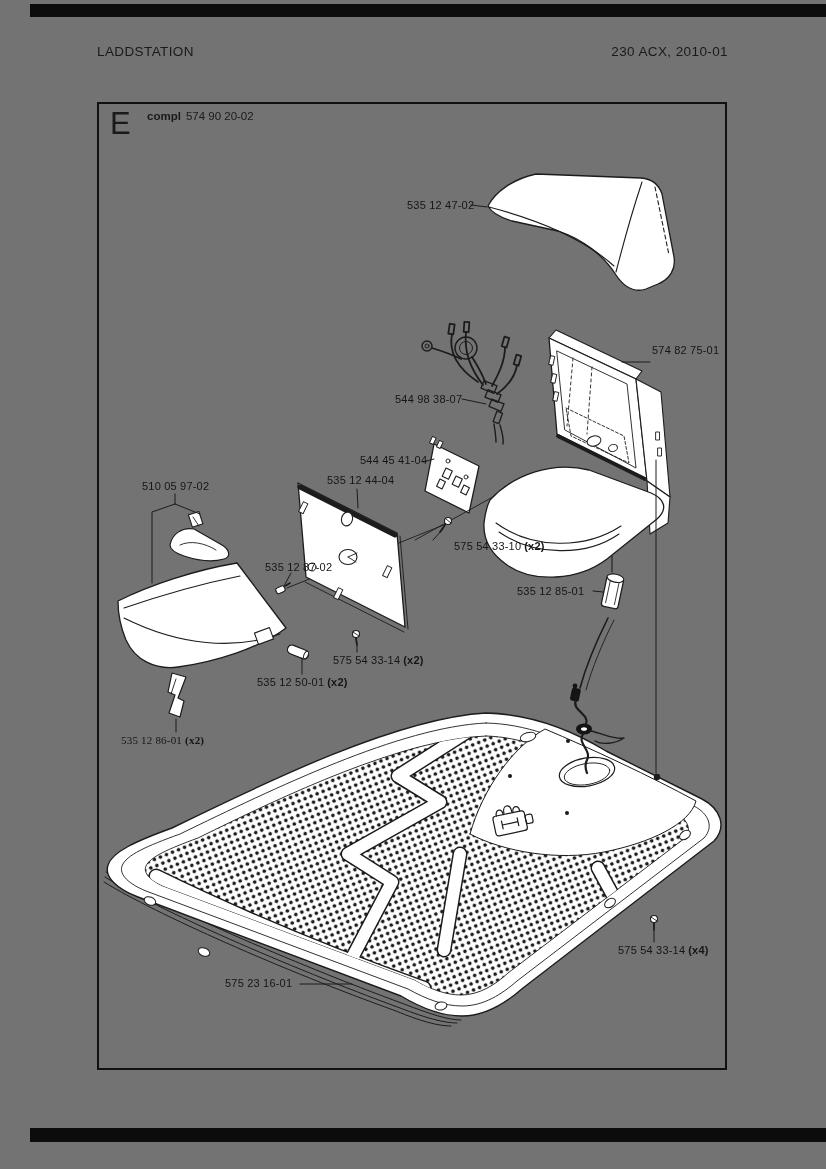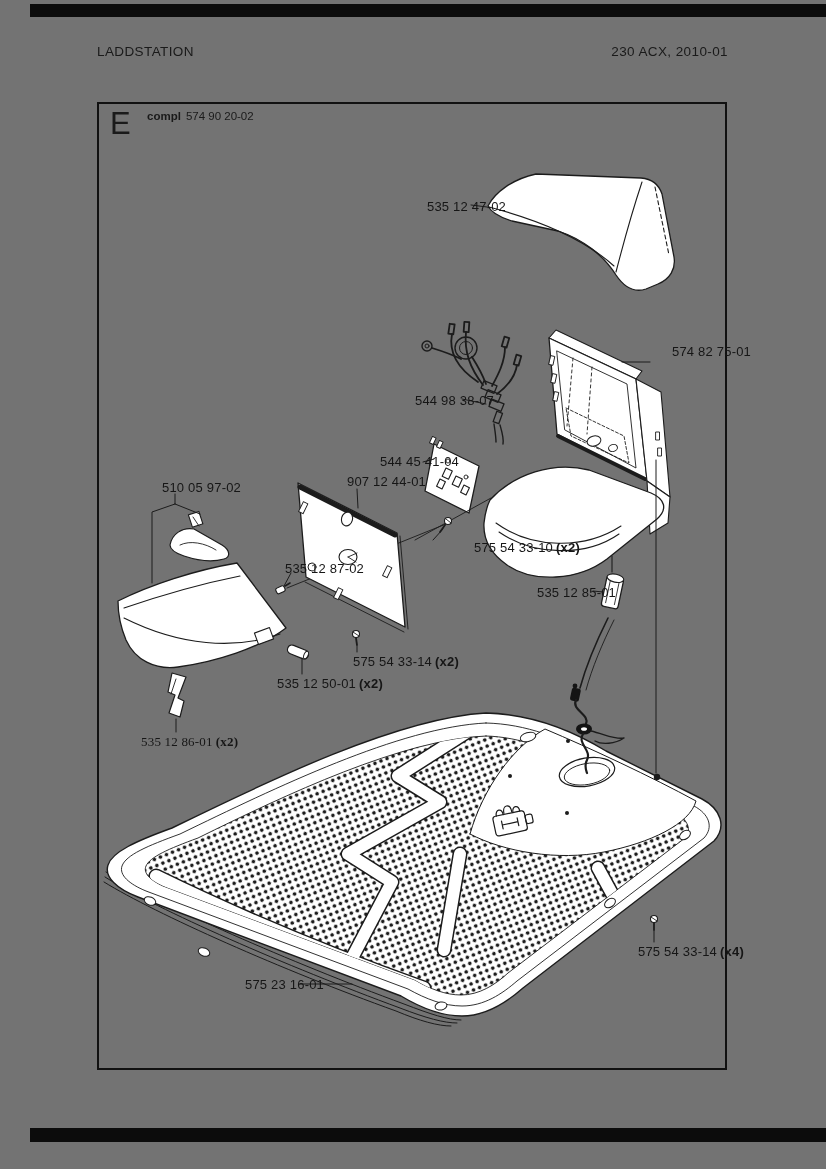--- a/index.html
+++ b/index.html
@@ -8,21 +8,21 @@
   .scanbar{position:absolute;left:30px;width:796px;background:#0c0c0c;}
   #scanbar-top{top:4px;height:13px;}
   #scanbar-bottom{top:1128px;height:14px;}
   #hdr-left{position:absolute;left:97px;top:44px;font-size:13.5px;letter-spacing:.4px;}
   #hdr-right{position:absolute;right:98px;top:44px;font-size:13.5px;letter-spacing:.4px;}
   #frame{position:absolute;left:97px;top:102px;width:626px;height:964px;border:2px solid #111;}
   #e-letter{position:absolute;left:110px;top:106px;font-size:31px;font-weight:400;}
   #compl{position:absolute;left:147px;top:110px;font-size:11.5px;}
   #compl b{margin-right:5px;}
   svg{position:absolute;left:0;top:0;}
-  .lbl{position:absolute;font-size:13px;letter-spacing:.2px;white-space:nowrap;color:#161616;margin-left:20px;}
+  .lbl{position:absolute;font-size:11px;letter-spacing:.2px;white-space:nowrap;color:#161616;}
   .lbl b{margin-left:3px;}
   .p1{left:407px;top:199px;}  .p2{left:652px;top:344px;text-align:center;}
   .p3{left:395px;top:393px;}  .p4{left:360px;top:454px;}
   .p5{left:327px;top:474px;}  .p6{left:142px;top:480px;text-align:center;}
   .p7{left:410px;top:540px;padding-left:44px;}  .p8{left:233px;top:561px;padding-left:32px;}
   .p9{left:517px;top:585px;}  .p10{left:333px;top:654px;}
   .p11{left:257px;top:676px;} .p12{left:121px;top:734px;font-family:Liberation Serif, serif;}
   .p13{left:618px;top:944px;} .p14{left:225px;top:977px;}
 </style>
 </head>
@@ -259,21 +259,21 @@
       <path d="M 176,719 L 176,732"></path>
       <path d="M 654,931 L 654,942"></path>
       <path d="M 300,984 L 352,984"></path>
     </g>
   </svg>
 
   <div class="lbl p1"><span>535 12 47-02</span><b></b></div>
   <div class="lbl p2"><span>574 82 75-01</span><b></b></div>
   <div class="lbl p3"><span>544 98 38-07</span><b></b></div>
   <div class="lbl p4"><span>544 45 41-04</span><b></b></div>
-  <div class="lbl p5"><span>907 12 44-01</span><b></b></div>
+  <div class="lbl p5"><span>535 12 44-04</span><b></b></div>
   <div class="lbl p6"><span>510 05 97-02</span><b></b></div>
   <div class="lbl p7"><span>575 54 33-10</span><b>(x2)</b></div>
   <div class="lbl p8"><span>535 12 87-02</span><b></b></div>
   <div class="lbl p9"><span>535 12 85-01</span><b></b></div>
   <div class="lbl p10"><span>575 54 33-14</span><b>(x2)</b></div>
   <div class="lbl p11"><span>535 12 50-01</span><b>(x2)</b></div>
   <div class="lbl p12"><span>535 12 86-01</span><b>(x2)</b></div>
   <div class="lbl p13"><span>575 54 33-14</span><b>(x4)</b></div>
   <div class="lbl p14"><span>575 23 16-01</span><b></b></div>
 

